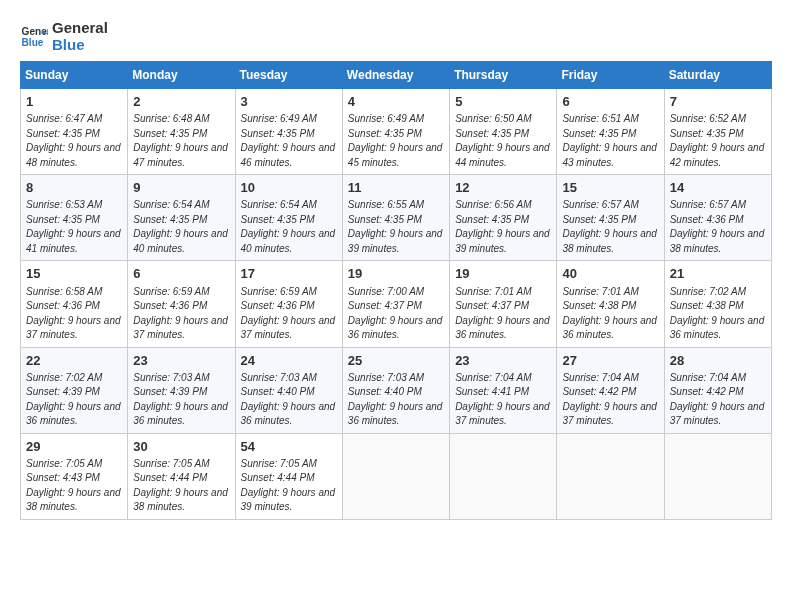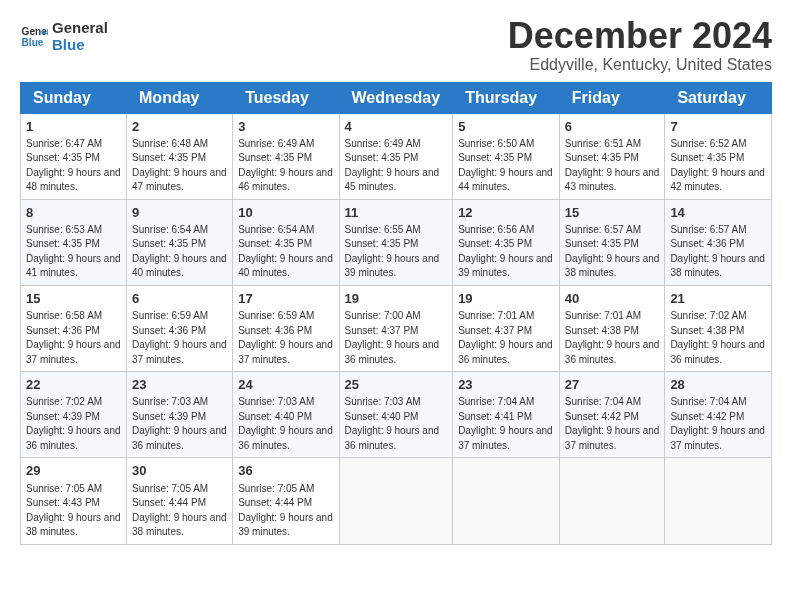--- a/index.html
+++ b/index.html
@@ -40,23 +40,23 @@
       color: #555;
     }
     .calendar-table {
       width: 100%;
       border-collapse: collapse;
       font-size: 10.5px;
     }
     .calendar-table th {
       background-color: #2a7ac7;
       color: #fff;
-      padding: 6px 12px;
+      padding: 6px 4px;
       text-align: left;
-      font-size: 16px;
+      font-size: 12px;
       font-weight: bold;
       border: 1px solid #2a7ac7;
     }
     .calendar-table td {
       vertical-align: top;
       padding: 4px 5px;
       border: 1px solid #ccc;
       width: 14.28%;
       min-height: 70px;
       background: #fff;
@@ -69,20 +69,21 @@
     .day-number {
       font-size: 13px;
       font-weight: bold;
       display: block;
       margin-bottom: 1px;
     }
     .day-info {
       font-size: 10px;
       color: #333;
       line-height: 1.45;
+      font-style: italic;
     }
     td.empty {
       background: #f9f9f9;
     }
   </style>
 </head>
 <body>
 
 <div class="header-area">
   <div class="logo">
@@ -90,24 +91,20 @@
       <rect x="0" y="0" width="36" height="36" fill="white"></rect>
       <text x="2" y="16" font-size="13" font-weight="bold" fill="#333" font-family="Arial">General</text>
       <text x="2" y="30" font-size="13" font-weight="bold" fill="#2a7ac7" font-family="Arial">Blue</text>
       <polygon points="28,8 36,14 28,14" fill="#2a7ac7"></polygon>
     </svg>
     <div>
       <div style="font-size:15px;font-weight:bold;color:#333;line-height:1.1;">General</div>
       <div style="font-size:15px;font-weight:bold;color:#2a7ac7;line-height:1.1;">Blue</div>
     </div>
   </div>
-  <div class="title-area">
-    <div class="month-title">December 2024</div>
-    <div class="location-title">Eddyville, Kentucky, United States</div>
-  </div>
 </div>
 
 <table class="calendar-table">
   <thead>
     <tr id="weekday-header">
     <th>Sunday</th>
         <th>Monday</th>
         <th>Tuesday</th>
         <th>Wednesday</th>
         <th>Thursday</th>
@@ -239,21 +236,21 @@
       <tr>
         <td>
           <span class="day-number">29</span>
           <div class="day-info">Sunrise: 7:05 AM<br>Sunset: 4:43 PM<br>Daylight: 9 hours and 38 minutes.</div>
         </td>
         <td>
           <span class="day-number">30</span>
           <div class="day-info">Sunrise: 7:05 AM<br>Sunset: 4:44 PM<br>Daylight: 9 hours and 38 minutes.</div>
         </td>
         <td>
-          <span class="day-number">36</span>
+          <span class="day-number">54</span>
           <div class="day-info">Sunrise: 7:05 AM<br>Sunset: 4:44 PM<br>Daylight: 9 hours and 39 minutes.</div>
         </td>
         <td class="empty"></td>
         <td class="empty"></td>
         <td class="empty"></td>
         <td class="empty"></td>
       </tr>
     </tbody>
 </table>
 

